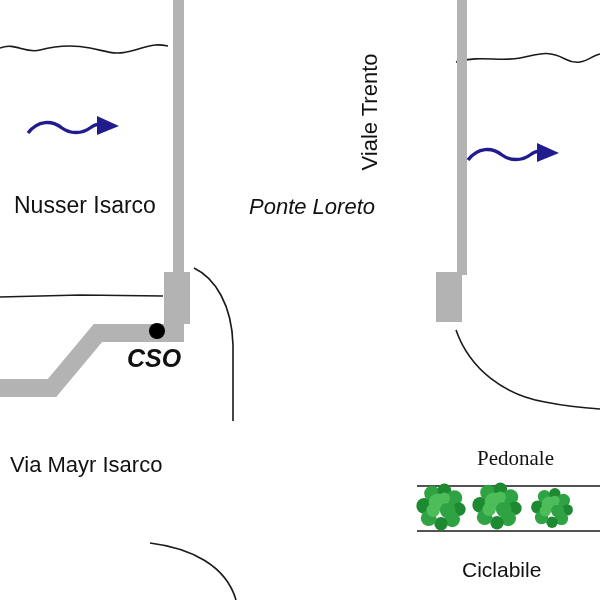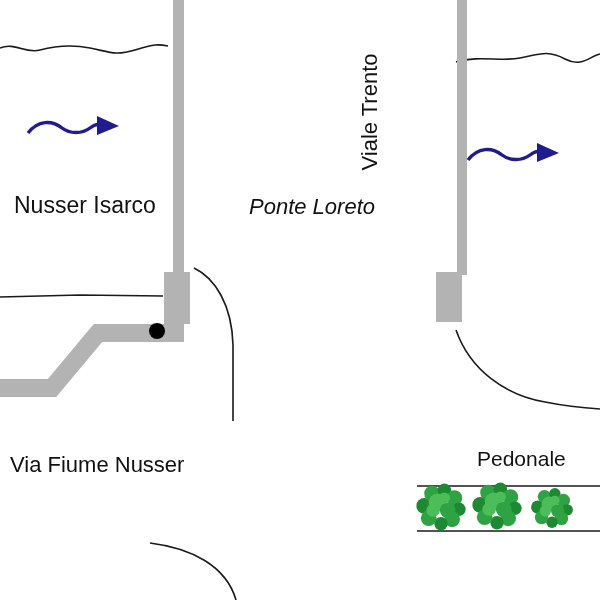--- a/index.html
+++ b/index.html
@@ -87,18 +87,20 @@
     <use href="#treeShape" transform="translate(497,506) scale(1.12)"></use>
     <use href="#treeShape" transform="translate(552,508) scale(0.95)"></use>
   </svg>
 
   <div class="label" style="left:14px; top:193px; font-size:23px;">Nusser Isarco</div>
 
   <div class="label" style="left:249px; top:195px;font-style:italic;">Ponte Loreto</div>
 
   <div class="label rot" style="left:370px; top:112px;">Viale Trento</div>
 
-  <div class="label" style="left:10px; top:453px;">Via Fiume Nusser</div>
+  <div class="label" style="left:10px; top:453px;">Via Mayr Isarco</div>
 
+  <div class="label cso" style="left:127px; top:345px;">CSO</div>
 
-  <div class="label small" style="left:477px; top:447px;">Pedonale</div>
+  <div class="label small" style="left:477px; top:447px;font-family:Liberation Serif, serif;">Pedonale</div>
 
+  <div class="label small" style="left:462px; top:558px;">Ciclabile</div>
 </div>
 
 </body></html>

